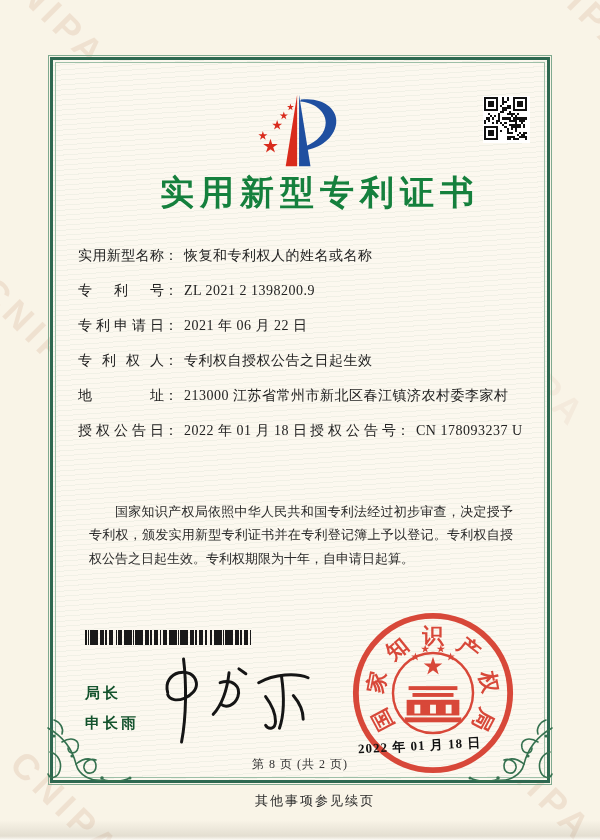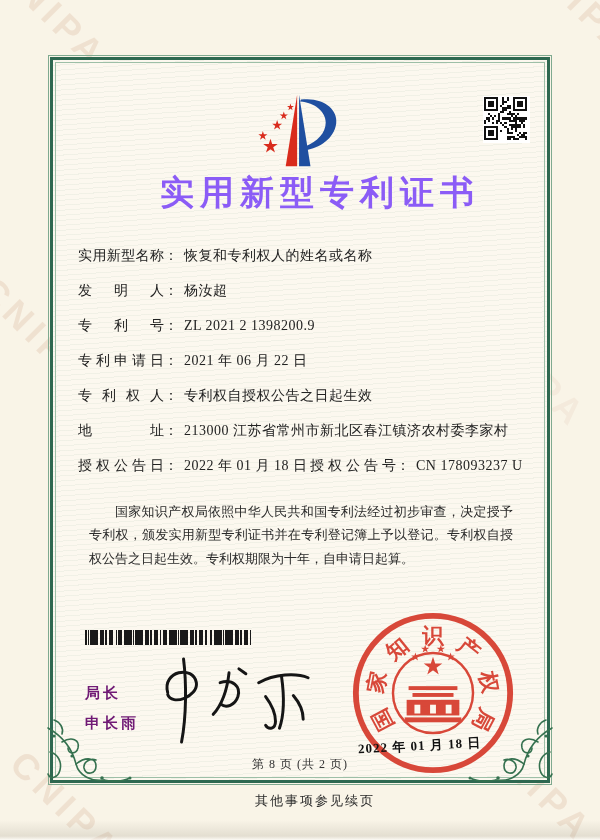--- a/index.html
+++ b/index.html
@@ -32,21 +32,21 @@
   .corner-orn.bl{ left:42px; top:692px; }
   .corner-orn.br{ left:463px; top:692px; transform:scaleX(-1); }
   .cert-number{
     position:absolute; left:78px; top:96px; font-size:13px; letter-spacing:1px; color:#222;
   }
   .logo{ position:absolute; left:252px; top:92px; width:96px; height:80px; }
   .qr{ position:absolute; left:483px; top:96px; width:45px; height:45px; background:#fff; padding:1px; }
   .qr svg{ display:block; width:43px; height:43px; shape-rendering:crispEdges; }
   .doc-title{
     position:absolute; left:50px; top:170px; width:540px; text-align:center;
-    font-size:34px; font-weight:700; letter-spacing:6px; color:#8b5cf6;
+    font-size:34px; font-weight:700; letter-spacing:6px; color:#15803d;
   }
   .fields{ position:absolute; left:78px; top:247px; width:447px; font-size:14px; color:#222; }
   .frow{ height:20px; margin-bottom:15px; white-space:nowrap; }
   .flabel{
     display:inline-block; width:86px; text-align:justify; text-align-last:justify;
     -moz-text-align-last:justify; vertical-align:top; font-weight:500;
   }
   .fcolon{ display:inline-block; margin-right:6px; }
   .fvalue{ letter-spacing:0.5px; }
   .grant-right{ position:absolute; left:232px; top:0; white-space:nowrap; }
@@ -60,21 +60,21 @@
     position:absolute; left:85px; top:630px; width:166px; height:15px;
     background-image:
       repeating-linear-gradient(90deg, transparent 0 29px, #f7f3ea 29px 31px, transparent 31px 47px),
       repeating-linear-gradient(90deg, #191919 0 2px, transparent 2px 5px),
       repeating-linear-gradient(90deg, #191919 0 1px, transparent 1px 3px),
       repeating-linear-gradient(90deg, transparent 0 7px, #191919 7px 9px);
   }
   .officer{
     position:absolute; left:85px; top:684px;
     font-family:"Liberation Sans","DejaVu Sans",sans-serif;
-    font-weight:700; font-size:15px; letter-spacing:3px; color:#701a75;
+    font-weight:700; font-size:15px; letter-spacing:3px; color:#14532d;
   }
   .officer div{ margin-bottom:11px; }
   .signature{ position:absolute; left:142px; top:652px; width:178px; height:96px; }
   .seal{ position:absolute; left:350px; top:610px; width:166px; height:166px; opacity:0.93; }
   .seal-date{
     position:absolute; left:358px; top:736px; width:160px;
     font-size:13px; font-weight:700; letter-spacing:1px; color:#111;
     transform:rotate(-3deg); white-space:nowrap;
   }
   .page-number{
@@ -288,23 +288,20 @@
     </svg>
   </div>
 
   <div class="doc-title">实用新型专利证书</div>
 
   <div class="fields">
     <div class="frow">
       <span class="flabel">实用新型名称</span><span class="fcolon">：</span><span class="fvalue">恢复和专利权人的姓名或名称</span>
     </div>
     <div class="frow">
-      <span class="flabel">发明人</span><span class="fcolon">：</span><span class="fvalue">杨汝超</span>
-    </div>
-    <div class="frow">
       <span class="flabel">专利号</span><span class="fcolon">：</span><span class="fvalue">ZL 2021 2 1398200.9</span>
     </div>
     <div class="frow">
       <span class="flabel">专利申请日</span><span class="fcolon">：</span><span class="fvalue">2021 年 06 月 22 日</span>
     </div>
     <div class="frow">
       <span class="flabel">专利权人</span><span class="fcolon">：</span><span class="fvalue">专利权自授权公告之日起生效</span>
     </div>
     <div class="frow">
       <span class="flabel">地址</span><span class="fcolon">：</span><span class="fvalue">213000 江苏省常州市新北区春江镇济农村委李家村</span>

